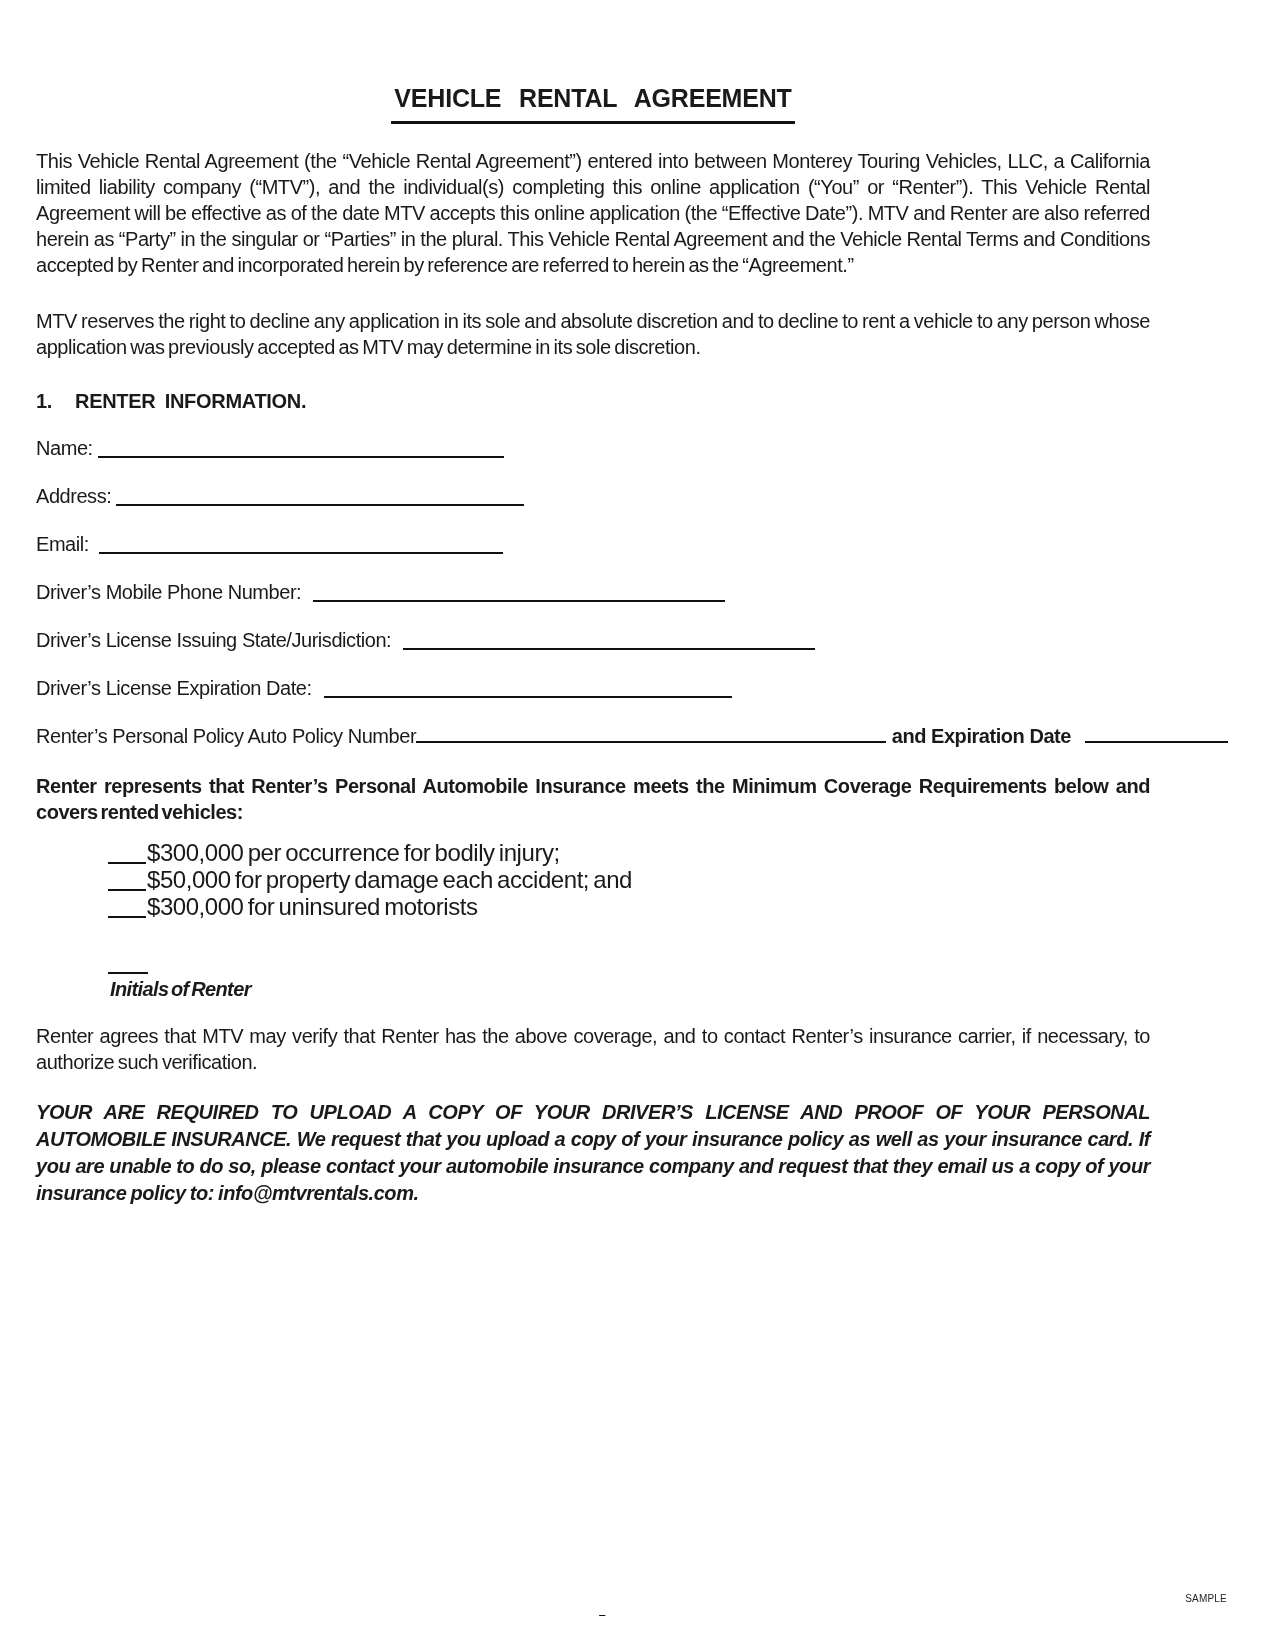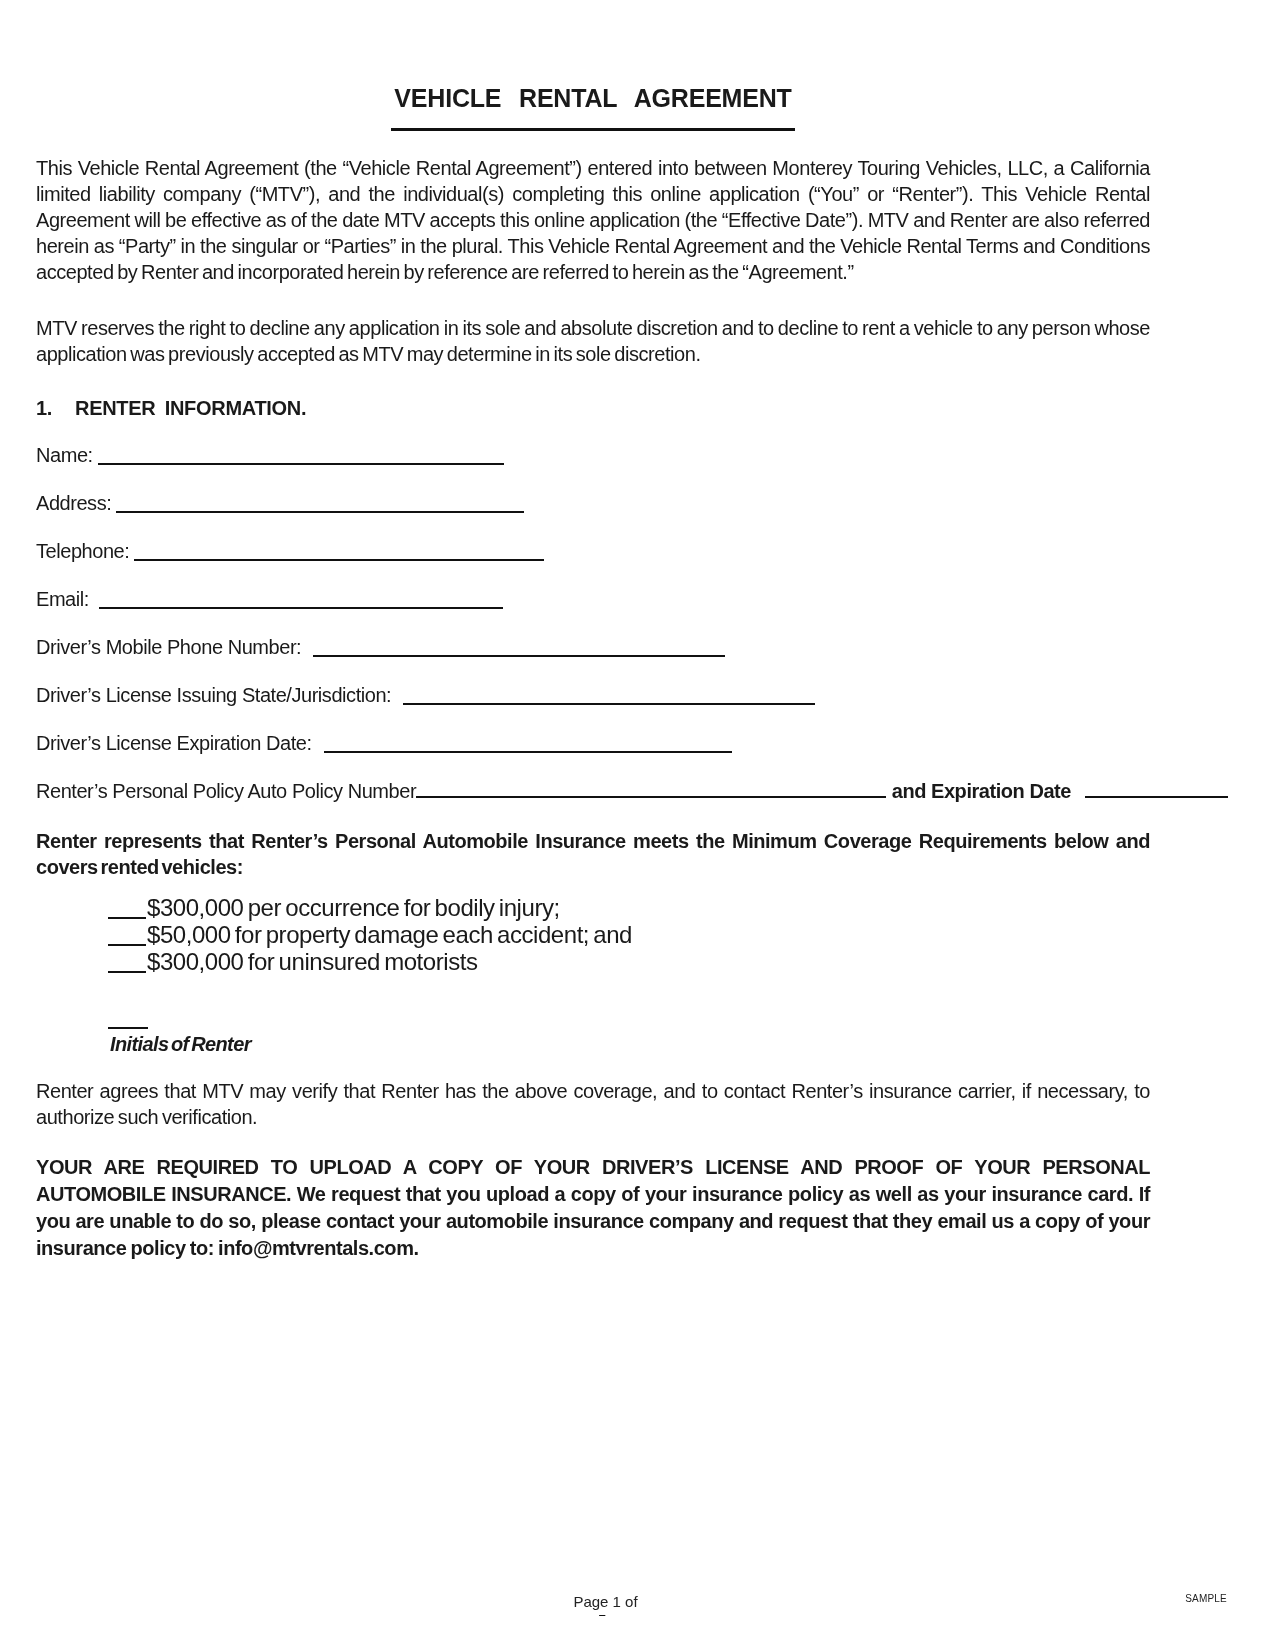--- a/index.html
+++ b/index.html
@@ -24,21 +24,21 @@
     margin-top:84px;
     width:1114px;
   }
   .doc-title{
     display:inline-block;
     font-size:25px;
     font-weight:bold;
     letter-spacing:-0.2px;
     word-spacing:11px;
     border-bottom:3px solid #111;
-    padding:0 3px 15px 3px;
+    padding:0 3px 8px 3px;
   }
   .para{
     width:1114px;
     font-size:20px;
     line-height:26px;
     letter-spacing:-0.45px;
     word-spacing:-1.5px;
     text-align:justify;
     margin:0;
   }
@@ -100,20 +100,21 @@
     font-size:20px;
     font-weight:bold;
     font-style:italic;
     letter-spacing:-0.6px;
     word-spacing:-2.5px;
   }
   .para.verification{margin-top:22px;}
   .para.upload{
     margin-top:24px;
     font-weight:bold;
+    font-style:italic;
     line-height:27px;
     word-spacing:-1px;
   }
   .footer-page{
     position:absolute;
     left:0;
     right:64px;
     top:1593px;
     text-align:center;
     font-size:15px;
@@ -159,23 +160,20 @@
     </div>
 
     <div class="field-row first">
       <span>Name:</span><span class="blank" style="width:406px"></span>
     </div>
 
     <div class="field-row">
       <span>Address:</span><span class="blank" style="width:408px"></span>
     </div>
 
-    <div class="field-row">
-      <span>Telephone:</span><span class="blank" style="width:410px"></span>
-    </div>
 
     <div class="field-row">
       <span>Email:</span><span class="blank" style="width:404px;margin-left:10px"></span>
     </div>
 
 
     <div class="field-row">
       <span>Driver’s Mobile Phone Number:</span><span class="blank" style="width:412px;margin-left:12px"></span>
     </div>
 
@@ -213,16 +211,15 @@
       <span class="blank"></span>
     </div>
     <div class="initials-label">Initials of Renter</div>
 
     <p class="para verification">Renter agrees that MTV may verify that Renter has the above coverage, and to contact Renter’s insurance carrier, if necessary, to authorize such verification.</p>
 
     <p class="para upload">YOUR ARE REQUIRED TO UPLOAD A COPY OF YOUR DRIVER’S LICENSE AND PROOF OF YOUR PERSONAL AUTOMOBILE INSURANCE. We request that you upload a copy of your insurance policy as well as your insurance card. If you are unable to do so, please contact your automobile insurance company and request that they email us a copy of your insurance policy to: info@mtvrentals.com.</p>
 
   </div>
 
-  <div class="footer-page">Page 1 of</div>
   <div class="footer-next">5</div>
   <div class="footer-sample">SAMPLE</div>
 </div>
 
 </body></html>

